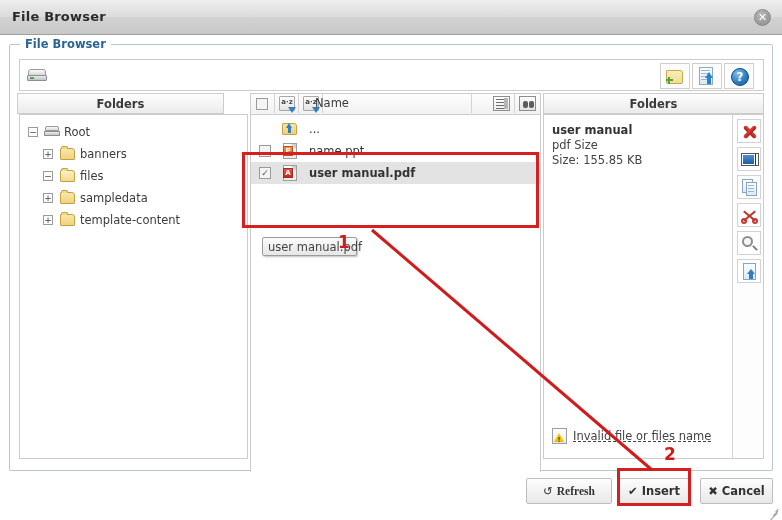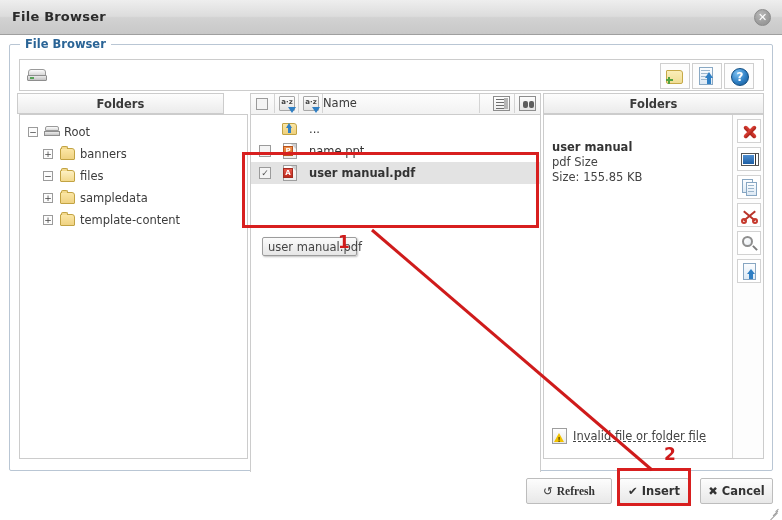--- a/index.html
+++ b/index.html
@@ -168,21 +168,21 @@
     border: 1px solid #a7a7a7; border-radius: 1px;
     font-size: 7px; font-weight: bold; color: #444444;
     text-align: center; line-height: 11px;
   }
   .ic-az .dn {
     position: absolute; right: -2px; bottom: -3px;
     width: 0; height: 0; border-left: 4px solid transparent;
     border-right: 4px solid transparent; border-top: 6px solid #2f7fc4;
   }
   #nb-namelabel {
-    left: 64px; width: 165px;
+    left: 56px; width: 165px;
     font-size: 11.5px; color: #3a3a3a; line-height: 19px; padding-left: 8px;
     text-align: left; font-weight: normal;
   }
   #nb-viewlist { left: 237px; width: 27px; }
   #nb-viewthumb { left: 264px; width: 26px; border-right: none; }
   .ic-viewlist {
     position: absolute; left: 5px; top: 2px; width: 17px; height: 15px;
     background: linear-gradient(to bottom, #ffffff, #ededed);
     border: 1px solid #8d8d8d;
   }
@@ -321,21 +321,21 @@
     border: 1px solid #8f8f8f;
   }
   .select .arrowbox .ar {
     position: absolute; left: 3px; top: 5px;
     width: 0; height: 0; border-left: 4px solid transparent;
     border-right: 4px solid transparent; border-top: 5px solid #222222;
   }
 
   
   .dbody { position: absolute; left: 0; top: 0; width: 188px; height: 343px; }
-  .dtext { position: absolute; left: 8px; font-size: 11.5px; color: #444444; white-space: nowrap; margin-top: 17px; }
+  .dtext { position: absolute; left: 8px; font-size: 11.5px; color: #444444; white-space: nowrap; }
   .dtext.name { top: 8px; font-weight: bold; color: #333333; }
   .dtext.kind { top: 23px; }
   .dtext.size { top: 38px; }
   .dtext.mod  { top: 53px; }
 
   .warnrow { position: absolute; left: 8px; top: 313px; }
   .warn-ic { position: absolute; left: 0; top: 0; width: 15px; height: 16px;
     background: linear-gradient(to bottom, #ffffff, #e9e9e9); border: 1px solid #9e9e9e; }
   .warn-ic .tri {
     position: absolute; left: 1px; top: 4px;
@@ -619,21 +619,21 @@
       <div class="dbody">
         <div class="dtext name">user manual</div>
         <div class="dtext kind">pdf Size</div>
         <div class="dtext size">Size: 155.85 KB</div>
 
         <div class="warnrow">
           <span class="warn-ic">
             <span class="tri"></span>
               <span class="bang">!</span>
           </span>
-          <span class="warntext">Invalid file or folder file</span>
+          <span class="warntext">Invalid file or files name</span>
         </div>
       </div>
 
       <div class="actionstrip">
         <div class="abtn" style="top:4px">
           <span class="ic-delete">
               <span class="s1"></span>
               <span class="s2"></span>
             </span>
         </div>

